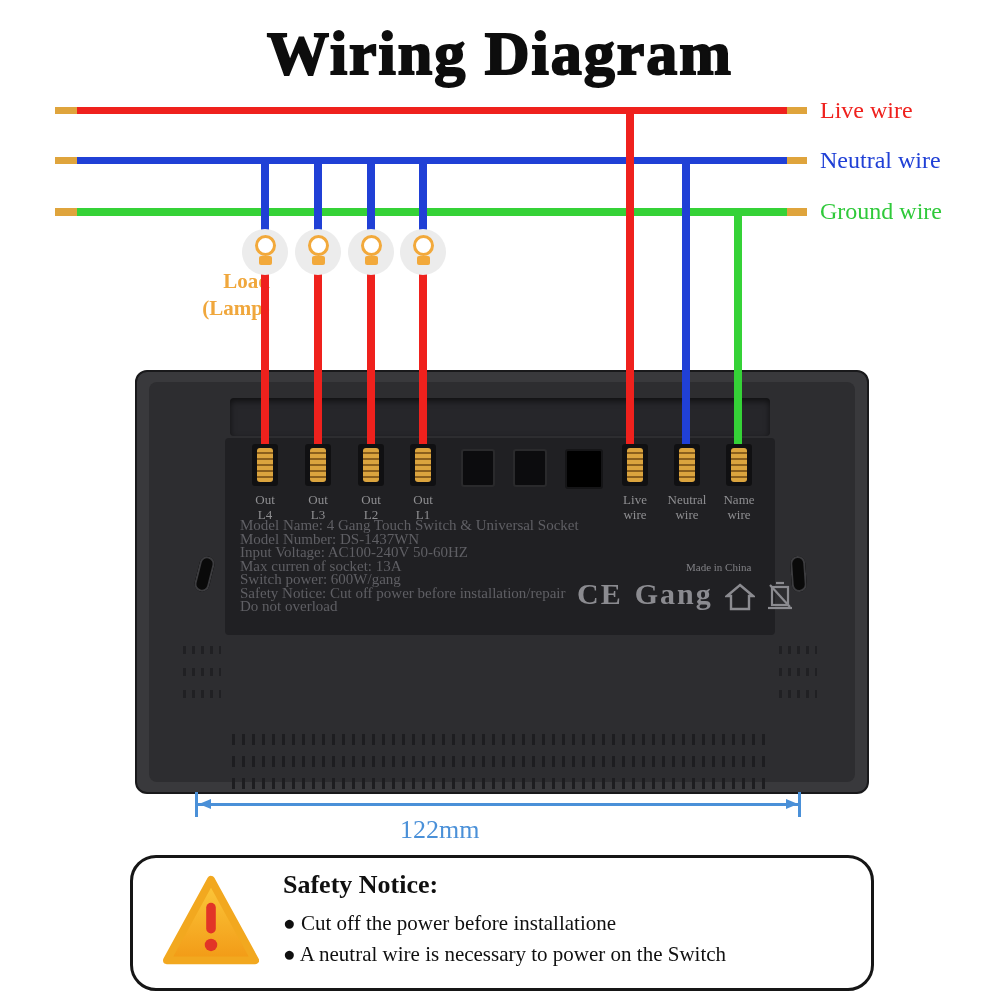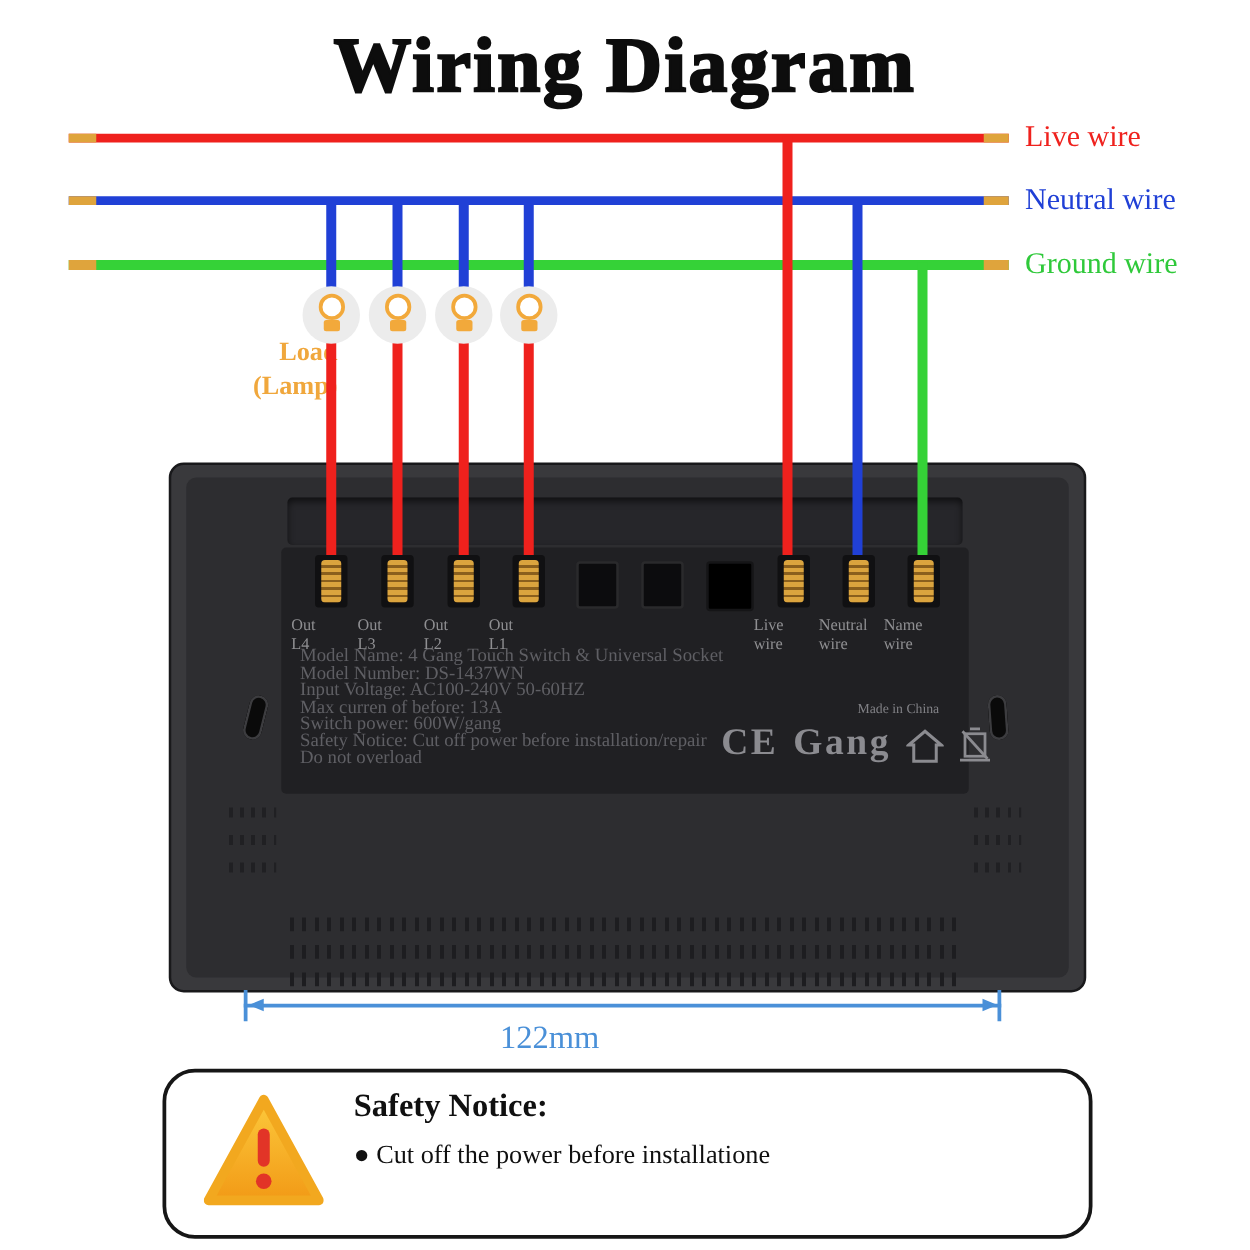--- a/index.html
+++ b/index.html
@@ -57,21 +57,21 @@
   
   .terminal{position:absolute;top:444px;width:26px;height:42px;background:#101012;
         border-radius:3px;z-index:7;}
   .terminal::before{content:"";position:absolute;left:5px;top:4px;width:16px;height:34px;
         border-radius:3px;
         background:repeating-linear-gradient(180deg,#dba43e 0 4px,#8a5f1d 4px 6px);}
   .slot{position:absolute;top:449px;width:30px;height:34px;background:#0c0c0e;
         border:2px solid #2a2a2c;border-radius:3px;z-index:7;}
   .slot-dark{background:#000;border-color:#151517;width:34px;height:36px;}
 
-  .tlabel{position:absolute;top:492px;width:64px;color:#8f8f92;
+  .tlabel{position:absolute;top:492px;width:64px;text-align:center;color:#8f8f92;
         font-size:13px;line-height:15px;z-index:8;}
 
   .specs{position:absolute;left:240px;top:519px;color:#5f5f64;font-size:15px;
         line-height:13.5px;z-index:8;}
   .made-in{position:absolute;left:686px;top:561px;color:#808085;font-size:11px;z-index:8;}
 
   .cert{position:absolute;left:577px;top:577px;display:flex;align-items:flex-end;gap:12px;
         color:#8b8b90;z-index:8;}
   .cert .mark{font-size:30px;font-weight:700;letter-spacing:2px;}
   .cert svg{display:block;}
@@ -187,21 +187,21 @@
   </div>
   <div class="tlabel" style="left:707px">
     <div>Name</div>
     <div>wire</div>
   </div>
 
   <div class="specs">
     <div>Model Name: 4 Gang Touch Switch &amp; Universal Socket</div>
     <div>Model Number: DS-1437WN</div>
     <div>Input Voltage: AC100-240V 50-60HZ</div>
-    <div>Max curren of before: 13A</div>
+    <div>Max curren of socket: 13A</div>
     <div>Switch power: 600W/gang</div>
     <div>Safety Notice: Cut off power before installation/repair</div>
     <div>Do not overload</div>
   </div>
   <div class="made-in">Made in China</div>
 
   <div class="cert">
     <span class="mark">CE</span>
     <span class="mark">Gang</span>
     <span>
@@ -249,16 +249,17 @@
           </linearGradient>
         </defs>
         <polygon points="50,8 96,92 4,92" fill="url(#triGrad)" stroke="#f2a81f" stroke-width="8" stroke-linejoin="round"></polygon>
         <rect x="45" y="32" width="10" height="32" rx="5" fill="#e23427"></rect>
         <circle cx="50" cy="76" r="6.5" fill="#e23427"></circle>
       </svg>
     </div>
     <div class="safety-text">
       <div class="safety-title">Safety Notice:</div>
       <div class="safety-item">● Cut off the power before installatione</div>
+      <div class="safety-item">● A neutral wire is necessary to power on the Switch</div>
     </div>
   </div>
 
 </div>
 
 </body></html>

